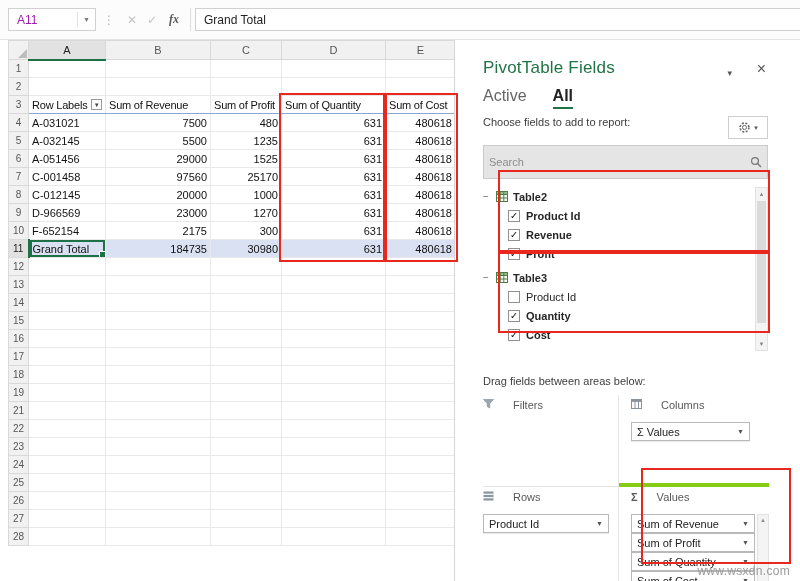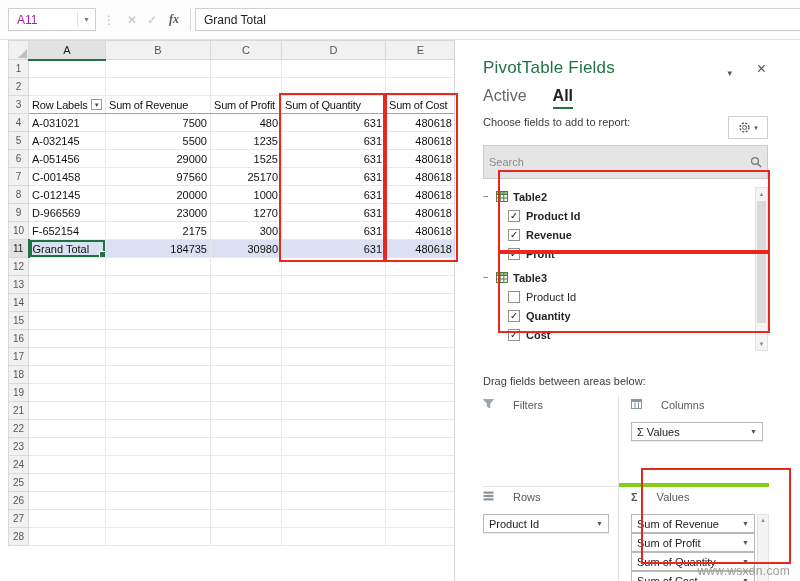--- a/index.html
+++ b/index.html
@@ -81,21 +81,21 @@
 .area{padding-top:4px;position:relative}
 .a-filters{border-right:1px solid #e5e5e5;border-bottom:1px solid #e5e5e5}
 .a-columns{border-bottom:4px solid #84cc16;padding-left:12px}
 .a-rows{border-right:1px solid #e5e5e5}
 .a-values{padding-left:12px}
 .area-hd{display:flex;gap:19px;color:#595959;font-size:11px;height:16px}
 .sigma-ic{font-size:11px;color:#595959;font-weight:bold}
 .area-body{margin-top:7px}
 .pill{height:19px;border:1px solid #b9b9b9;background:#fff;box-shadow:0 1px 1px rgba(0,0,0,.08);display:flex;align-items:center;justify-content:space-between;padding:0 5px;font-size:11px;color:#222}
 .pill .pc{font-size:7px;color:#555}
-.a-columns .pill{width:132px}
+.a-columns .pill{width:119px}
 .a-rows .pill{width:126px}
 .vpills{position:relative;padding-right:14px;width:138px}
 .vpills .pill{width:124px}
 .vscroll2{position:absolute;right:0;top:0;width:12px;height:77px;background:#f4f4f4;border:1px solid #e2e2e2;display:flex;flex-direction:column;justify-content:space-between;align-items:center;padding:2px 0}
 .vs2-btn{font-size:6px;color:#8b8b8b;line-height:1}
 
 
 .redbox{position:absolute;border:2px solid #e8281e;z-index:50;pointer-events:none}
 .watermark{position:absolute;right:10px;bottom:3px;font-size:12px;color:#9a9a9a;z-index:60;letter-spacing:.3px}
 </style>

